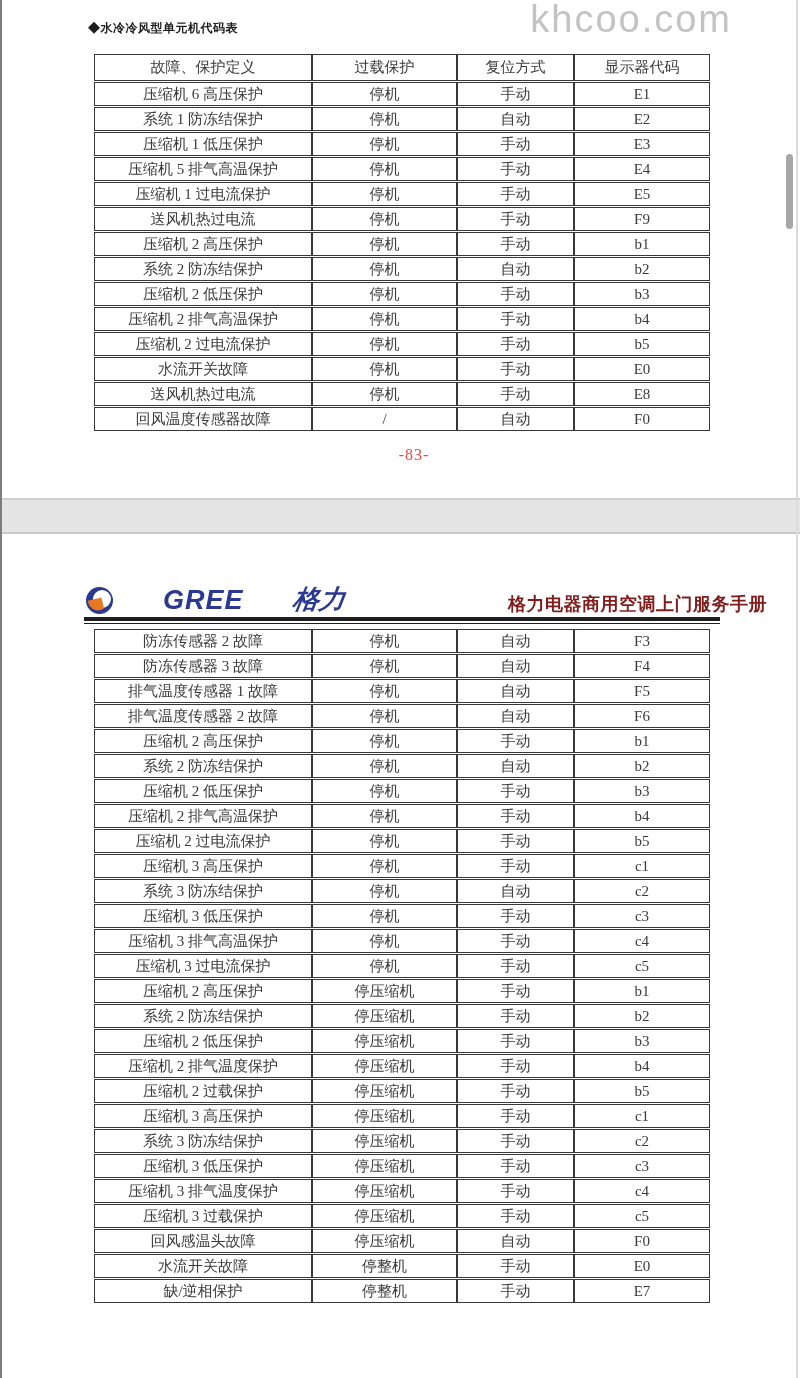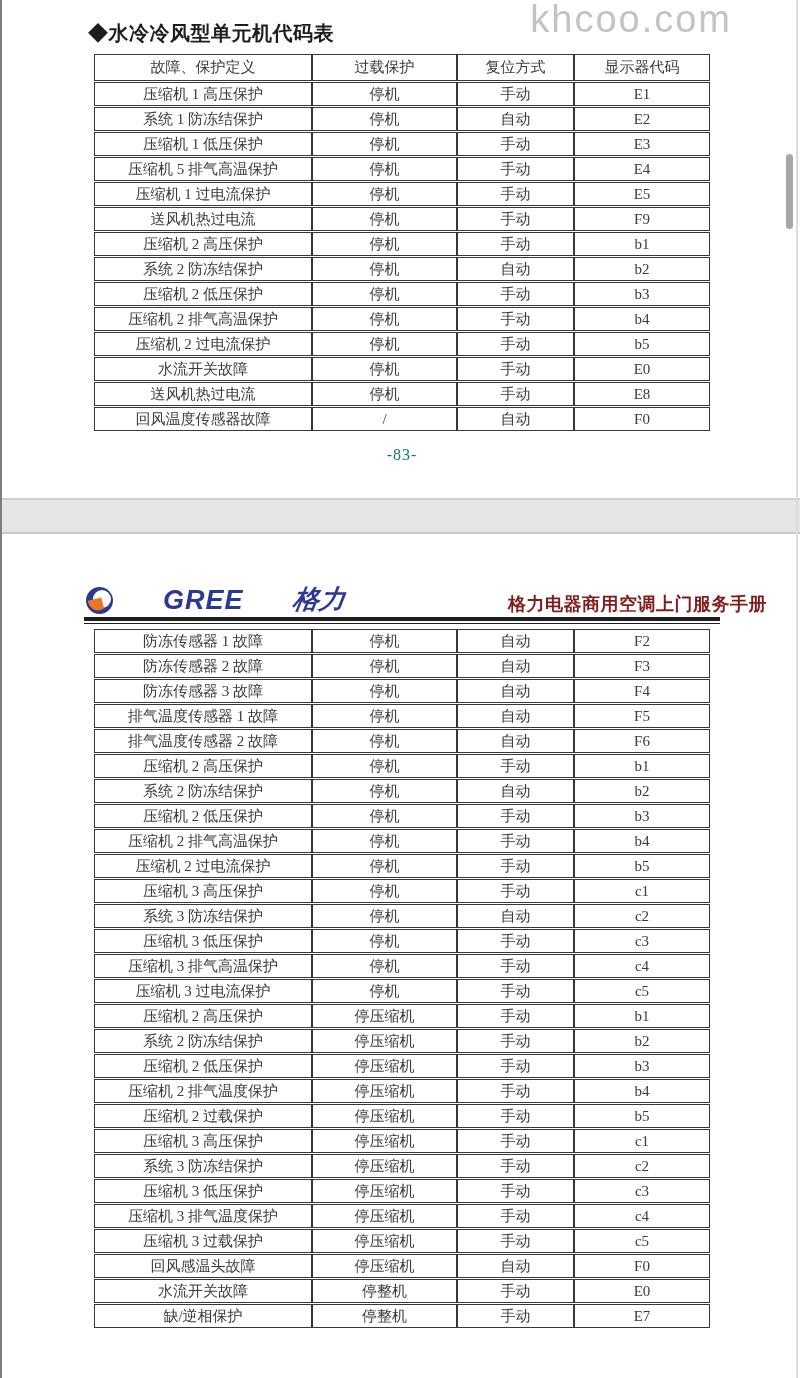--- a/index.html
+++ b/index.html
@@ -6,41 +6,41 @@
   .screen{
     position:relative;width:800px;height:1378px;overflow:hidden;background:#ffffff;
     font-family:"Liberation Serif", serif;color:#333;
   }
   .left-edge{position:absolute;left:0;top:0;width:2px;height:100%;background:#7d7d7d;}
   .right-edge{position:absolute;left:796px;top:0;width:2px;height:100%;background:#dcdcdc;}
   .scroll-thumb{position:absolute;left:786px;top:154px;width:7px;height:75px;border-radius:4px;background:#a7a7a7;}
   
   .doc-title{
     position:absolute;left:88px;top:20px;font-family:"Liberation Sans", sans-serif;
-    font-weight:bold;font-size:20px;color:#1d1d1d;letter-spacing:.5px;
+    font-weight:bold;font-size:12px;color:#1d1d1d;letter-spacing:.5px;
   }
   .watermark{
     position:absolute;right:68px;top:-2px;font-family:"Liberation Sans", sans-serif;
     font-size:38px;color:#c3c3c3;letter-spacing:2px;font-weight:400;
   }
   table.codes{
     border-collapse:separate;border-spacing:0 1px;table-layout:fixed;
     position:absolute;left:94px;width:616px;
   }
   table.t1{top:53px;font-family:Liberation Serif, serif;}
   table.t2{top:628px;}
   table.codes td, table.codes th{
     border:1px solid #383838;text-align:center;vertical-align:middle;
     font-size:15px;font-weight:normal;color:#3a3a3a;padding:0;height:22px;line-height:22px;
     overflow:hidden;white-space:nowrap;
   }
   table.t1 th{height:25px;line-height:25px;}
   .page-number{
-    position:absolute;left:94px;width:616px;top:446px;text-align:center;
-    font-size:16px;color:#0f766e;letter-spacing:1px;
+    position:absolute;left:106px;width:616px;top:446px;text-align:center;
+    font-size:16px;color:#ef4444;letter-spacing:1px;
   }
   
   .page-gap{
     position:absolute;left:0;top:498px;width:800px;height:36px;background:#e5e5e5;
     border-top:2px solid #cfcfcf;border-bottom:2px solid #c9c9c9;box-sizing:border-box;
   }
   
   .logo{position:absolute;left:86px;top:584px;height:32px;display:flex;align-items:center;gap:44px;}
   .logo-mark{
     position:relative;width:27px;height:27px;border-radius:50%;background:#2b3990;overflow:hidden;margin-right:6px;
@@ -86,21 +86,21 @@
     <thead>
       <tr>
           <th>故障、保护定义</th>
           <th>过载保护</th>
           <th>复位方式</th>
           <th>显示器代码</th>
         </tr>
     </thead>
     <tbody>
         <tr>
-          <td>压缩机 1 高压保护</td>
+          <td>压缩机 6 高压保护</td>
           <td>停机</td>
           <td>手动</td>
           <td>E1</td>
         </tr>
         <tr>
           <td>系统 1 防冻结保护</td>
           <td>停机</td>
           <td>自动</td>
           <td>E2</td>
         </tr>
@@ -199,26 +199,20 @@
 
   <table class="codes t2">
     <colgroup>
       <col style="width:218px">
         <col style="width:145px">
         <col style="width:117px">
         <col style="width:136px">
     </colgroup>
     <tbody>
         <tr>
-          <td>防冻传感器 1 故障</td>
-          <td>停机</td>
-          <td>自动</td>
-          <td>F2</td>
-        </tr>
-        <tr>
           <td>防冻传感器 2 故障</td>
           <td>停机</td>
           <td>自动</td>
           <td>F3</td>
         </tr>
         <tr>
           <td>防冻传感器 3 故障</td>
           <td>停机</td>
           <td>自动</td>
           <td>F4</td>

